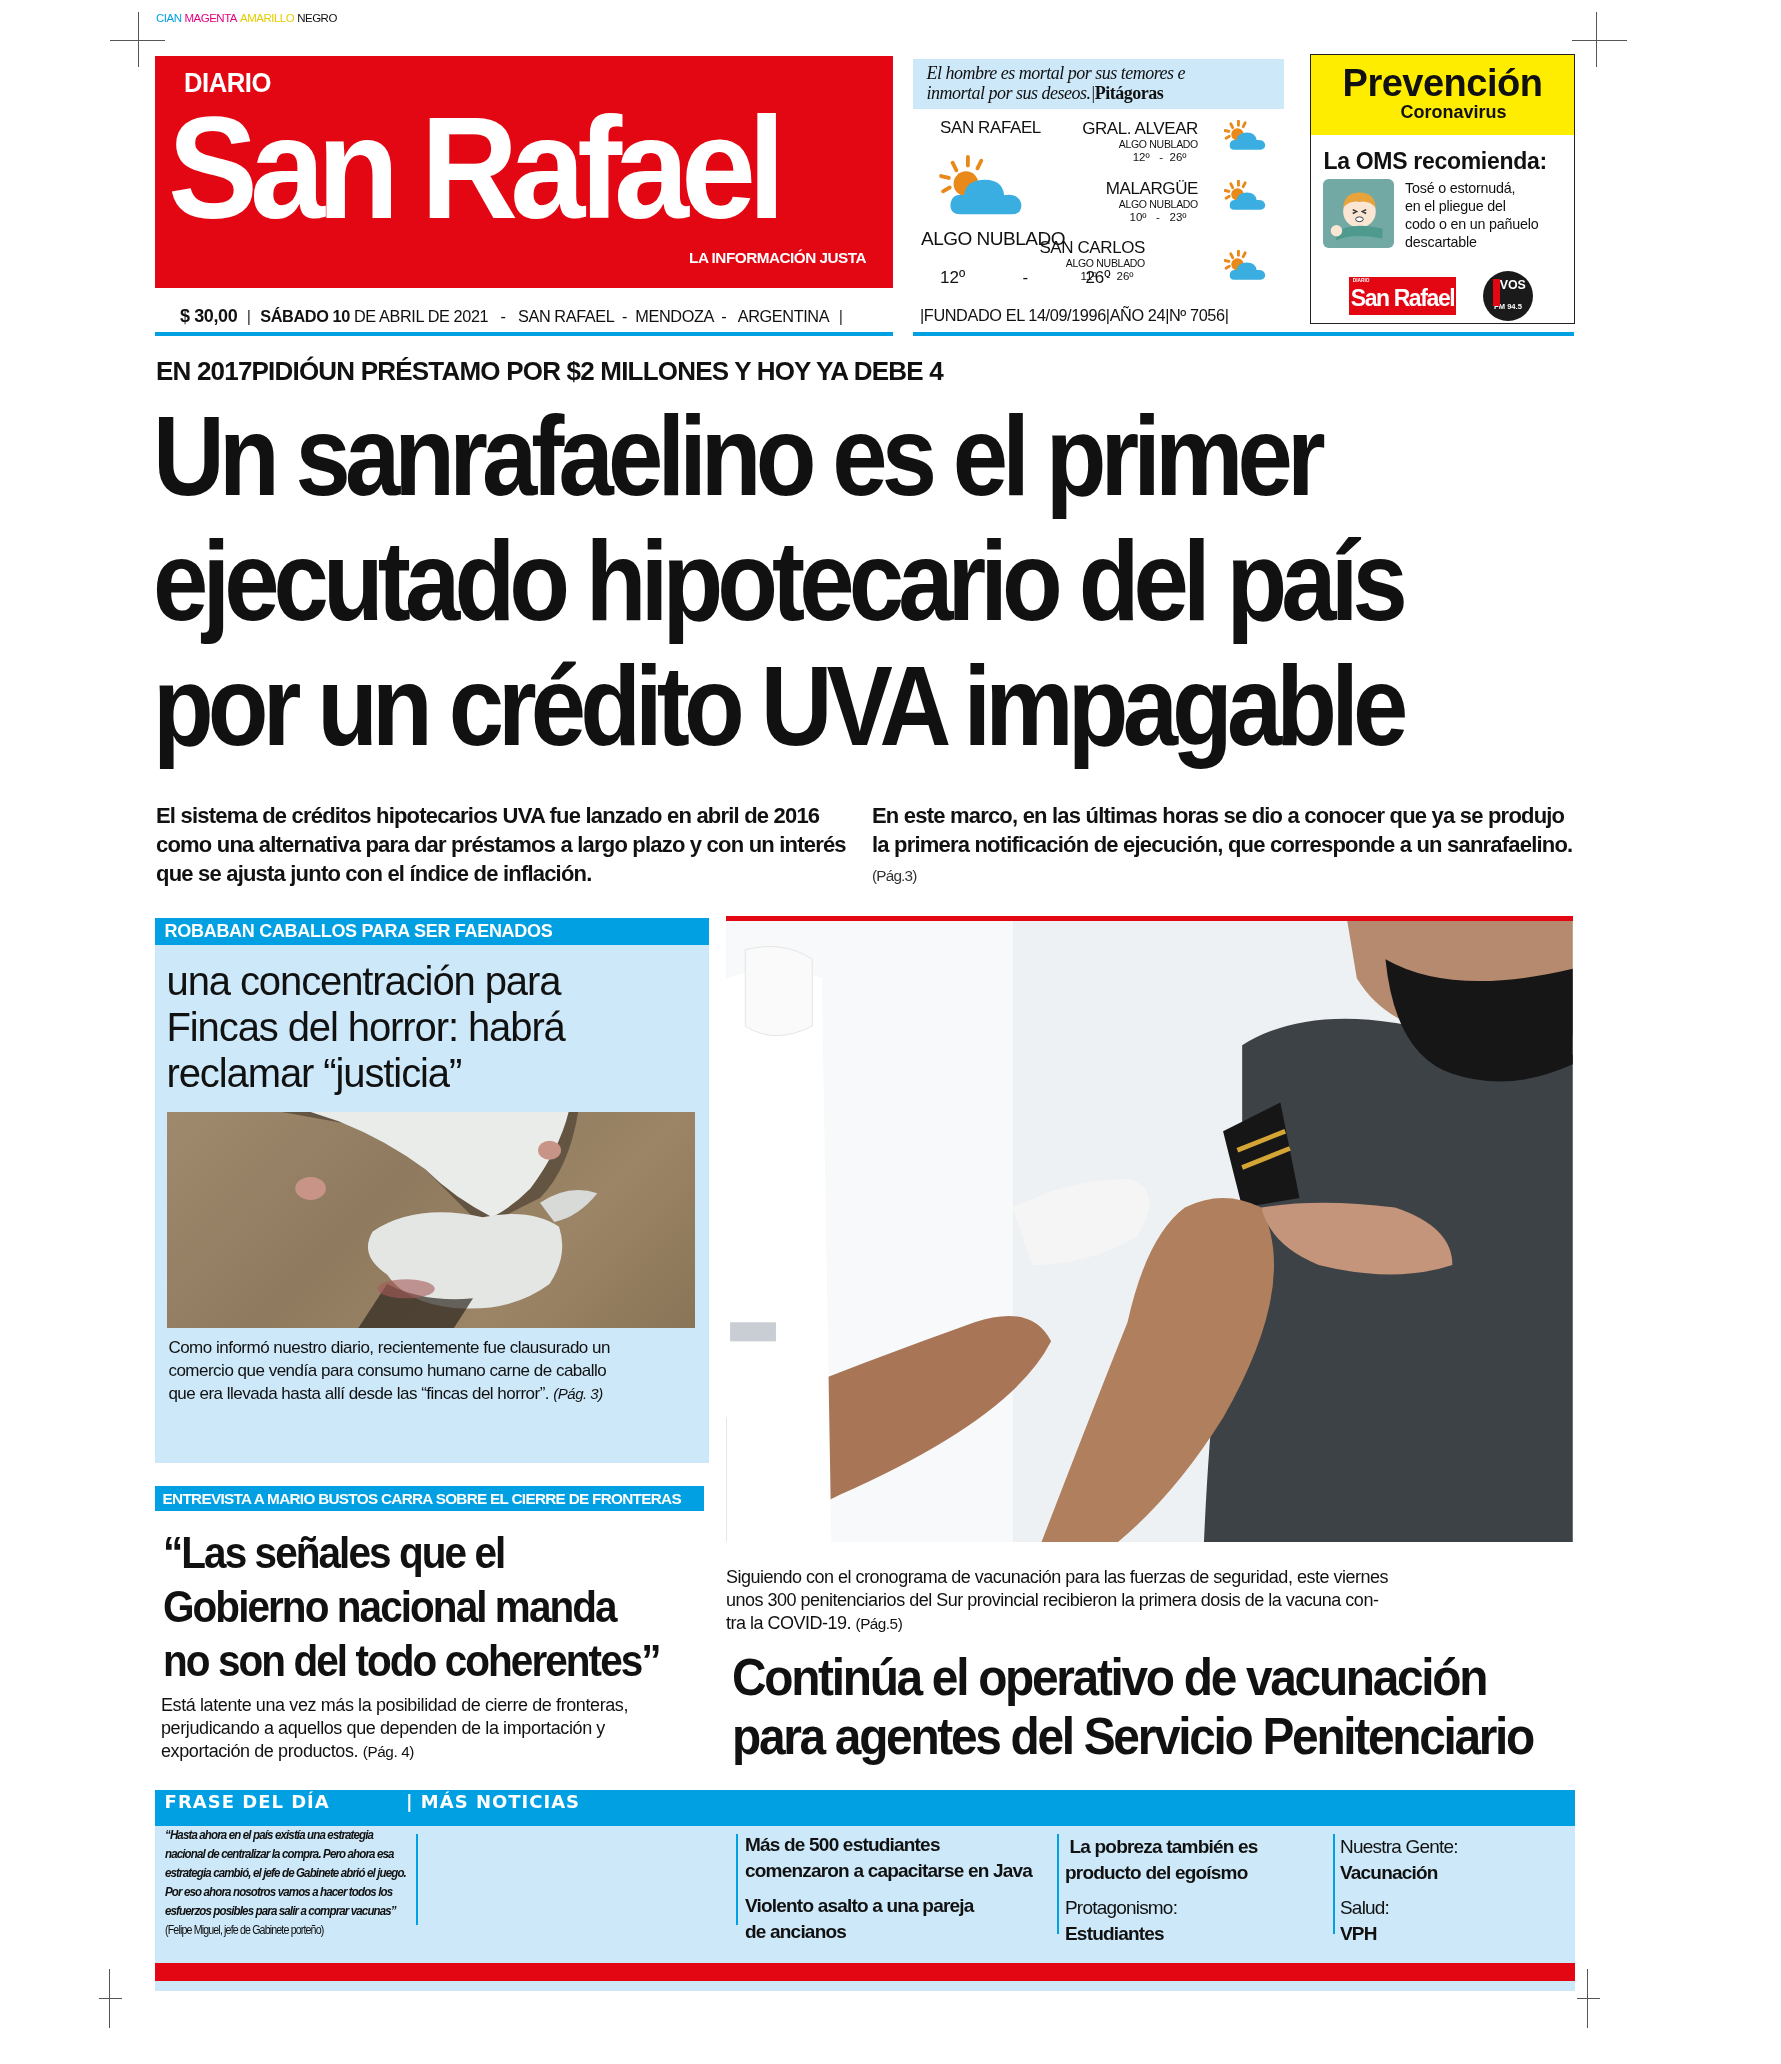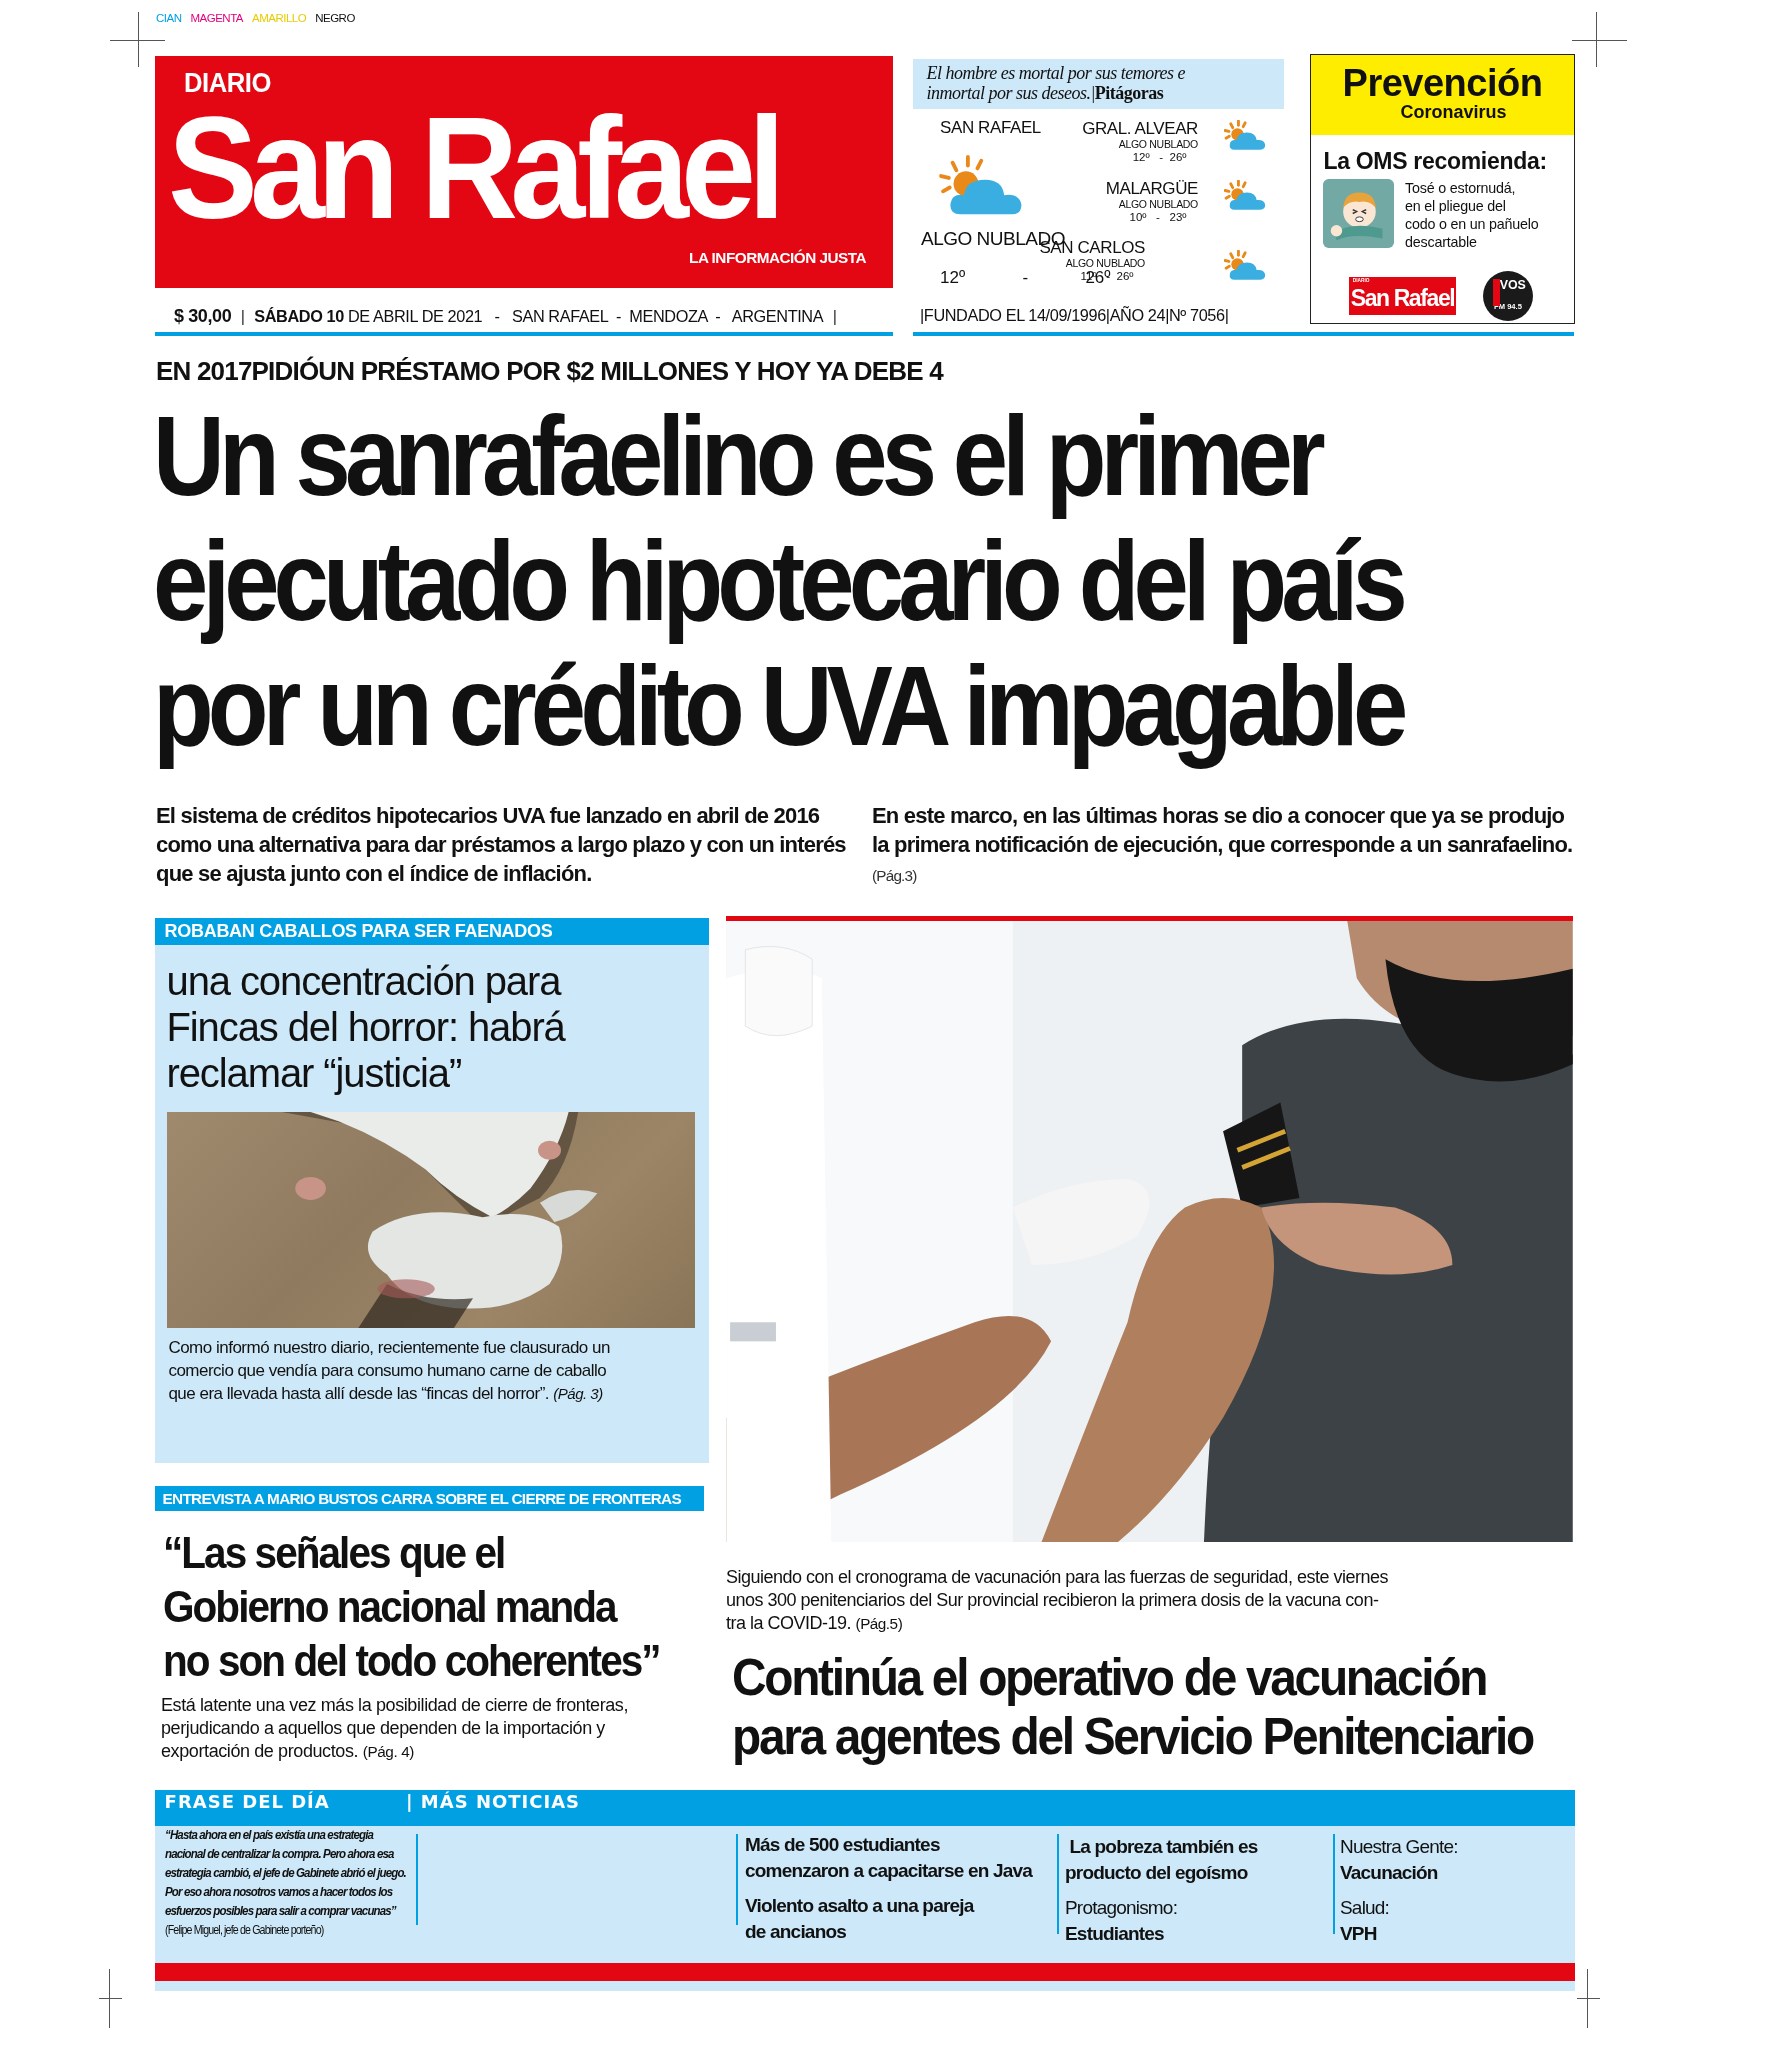--- a/index.html
+++ b/index.html
@@ -6,29 +6,29 @@
   html, body { width: 1782px; height: 2065px; background: #ffffff; overflow: hidden; }
   body { position: relative; font-family: "Liberation Sans", sans-serif; color: #111; }
 
   .abs { position: absolute; }
 
   
   .reg-h { position: absolute; height: 1px; background: #555; }
   .reg-v { position: absolute; width: 1px; background: #555; }
 
   .cmyk { left: 156px; top: 11.5px; font-size: 11.5px; letter-spacing: -0.5px; }
-  .cmyk span { margin-right: 9px; }
+  .cmyk span { margin-right: 3px; }
 
   
   .masthead { left: 155px; top: 56px; width: 738px; height: 232px; background: #e30613; color: #fff; }
   .mast-diario { position: absolute; left: 29px; top: 11.5px; font-size: 27px; font-weight: 700; letter-spacing: -0.5px; transform: scaleX(0.95); transform-origin: left; }
   .mast-title { position: absolute; left: 13.4px; top: 40px; font-size: 145px; font-weight: 700; letter-spacing: -8.6px; line-height: 1; transform: scaleX(0.93); transform-origin: left; white-space: nowrap; }
   .mast-tag { position: absolute; right: 27px; bottom: 21px; font-size: 15.3px; font-weight: 700; letter-spacing: -0.5px; }
 
-  .dateline { left: 174px; top: 306px; font-size: 16.3px; white-space: nowrap; letter-spacing: -0.4px; }
+  .dateline { left: 180px; top: 306px; font-size: 16.3px; white-space: nowrap; letter-spacing: -0.4px; }
   .dateline .price { font-weight: 700; font-size: 18px; }
   .dateline .sep { margin: 0 9.6px; color: #333; }
   .founded { left: 920px; top: 306px; font-size: 16.3px; white-space: nowrap; letter-spacing: -0.4px; }
   .rule-blue { position: absolute; height: 3.8px; background: #00a0e3; }
 
   
   .quote-box { left: 913px; top: 59px; width: 371px; height: 50px; background: #cde8f8; font-family: "Liberation Serif", serif; font-style: italic; font-size: 18px; line-height: 20px; padding: 3.8px 0 0 13.4px; letter-spacing: -0.5px; }
   .quote-box b { font-style: normal; font-weight: 700; }
 
   .weather-main-city { left: 940px; top: 118px; font-size: 17px; letter-spacing: -0.4px; }

